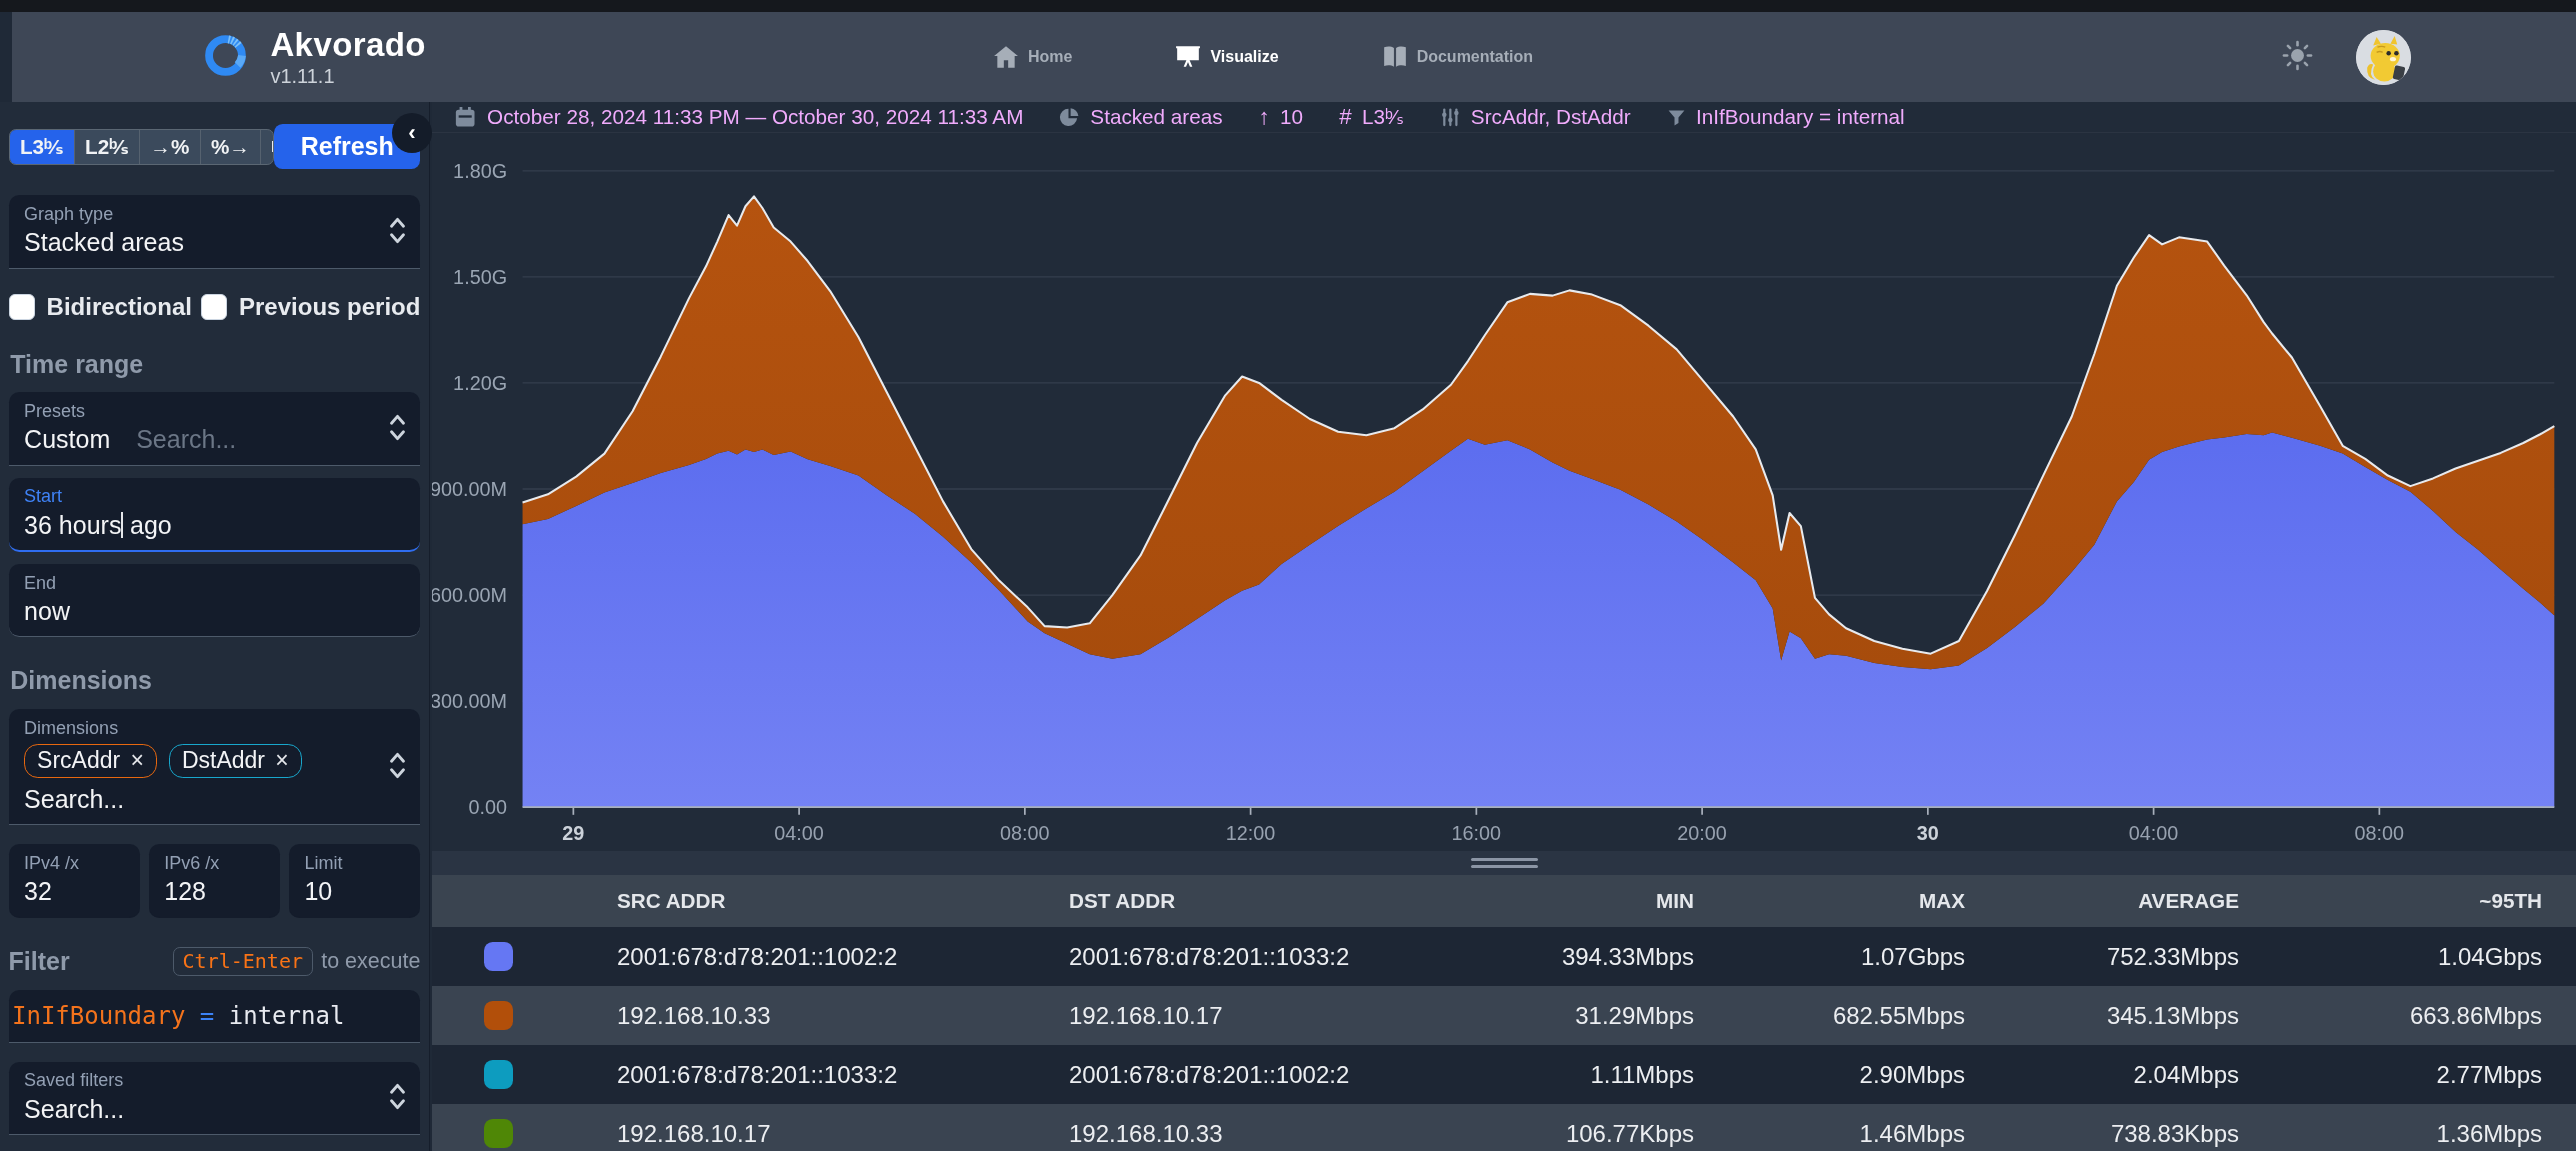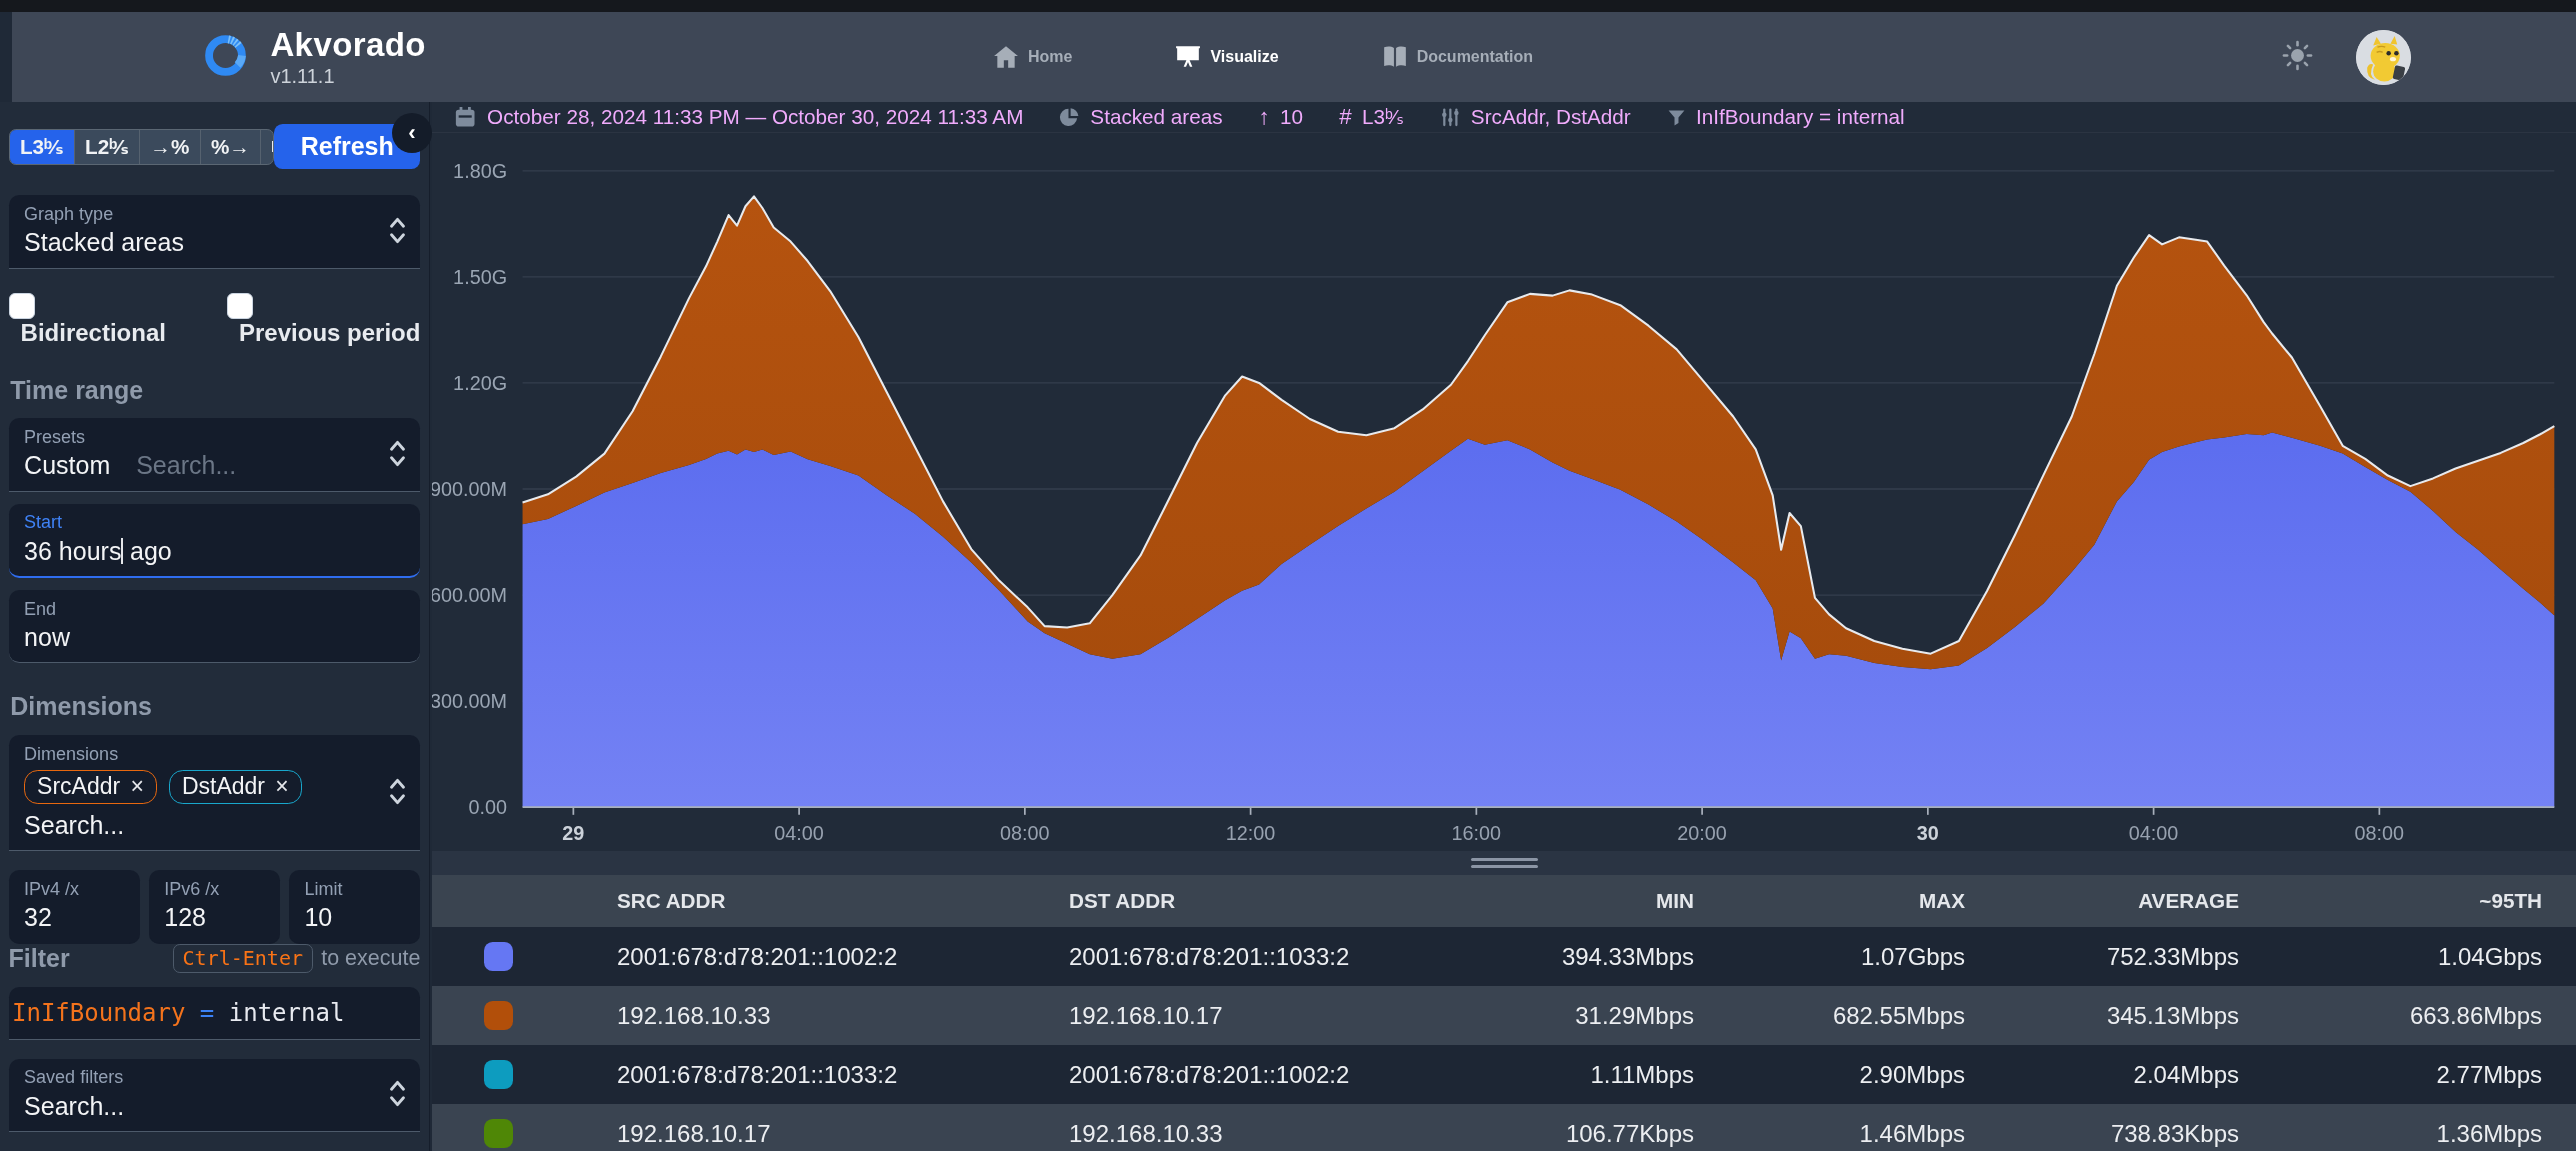--- a/index.html
+++ b/index.html
@@ -34,33 +34,33 @@
 
   .field { background:#141c2b; border-radius:10.3px 10.3px 0 0; border-bottom:1.7px solid #4d5a6a; padding:8.6px 15.5px 10.3px; position:relative; }
   .field .flabel { font-size:18px; color:#93a0b4; }
   .field .fvalue { font-size:25px; color:#f3f4f6; margin-top:3.4px; }
   .field.focused { border-bottom:2.6px solid #2f6df0; }
   .field.focused .flabel { color:#3f82f6; }
   .chev { position:absolute; right:13.8px; top:50%; transform:translateY(-50%); }
   .placeholder { color:#6b7686; }
   .caret { display:inline-block; width:1.7px; height:26px; background:#e5e7eb; vertical-align:-4.3px; }
 
-  .cb-row { display:flex; align-items:flex-start; margin-top:24px;flex-direction:column; }
+  .cb-row { display:flex; align-items:center; margin-top:24px; }
   .checkbox { width:26px; height:26px; background:#ffffff; border:0.9px solid #cbd5e1; border-radius:6px; cursor:pointer; flex:0 0 auto; }
   .cb-label { font-size:24px; font-weight:700; color:#e8ebef; margin-left:12px; }
   .section-h { font-size:25px; font-weight:700; color:#8f9aaa; margin:29px 0 13.8px 1.7px; }
 
   .tags-row { display:flex; gap:12px; margin-top:5.2px; }
   .dim-tag { display:flex; align-items:center; gap:10.3px; border:1.7px solid; border-radius:13.8px; padding:2.6px 12px; font-size:23px; color:#f3f4f6; }
   .tag-x { font-size:23px; color:#e5e7eb; cursor:pointer; }
 
   .mini-fields { display:flex; gap:8.6px; margin-top:19px; }
   .mini-fields .field { flex:1; border-radius:10.3px; border-bottom:1.7px solid #141c2b; }
 
-  .filter-h { display:flex; align-items:flex-end; justify-content:space-between; }
+  .filter-h { display:flex; align-items:flex-end; justify-content:space-between; margin-top:29px; }
   .kbd-hint { font-size:21.5px; color:#8f9aaa; display:flex; align-items:center; gap:8.6px; }
   kbd { font-family:"DejaVu Sans Mono",monospace; font-size:20px; color:#f97316; border:1.7px solid #4d5a6a; border-radius:6.9px; padding:1.7px 8.6px; }
   .code { font-family:"DejaVu Sans Mono",monospace; font-size:24px; padding:12px 3.4px; }
 
   
   .summary { position:absolute; left:0; top:0; width:2144px; height:31px; display:flex; align-items:center; gap:36px; padding-left:22.4px; border-bottom:0.9px solid #2b3442; color:#f0abfc; font-size:20.7px; }
   .s-item { display:flex; align-items:center; gap:10.3px; white-space:nowrap; }
   .s-item svg { display:block; }
 
   

